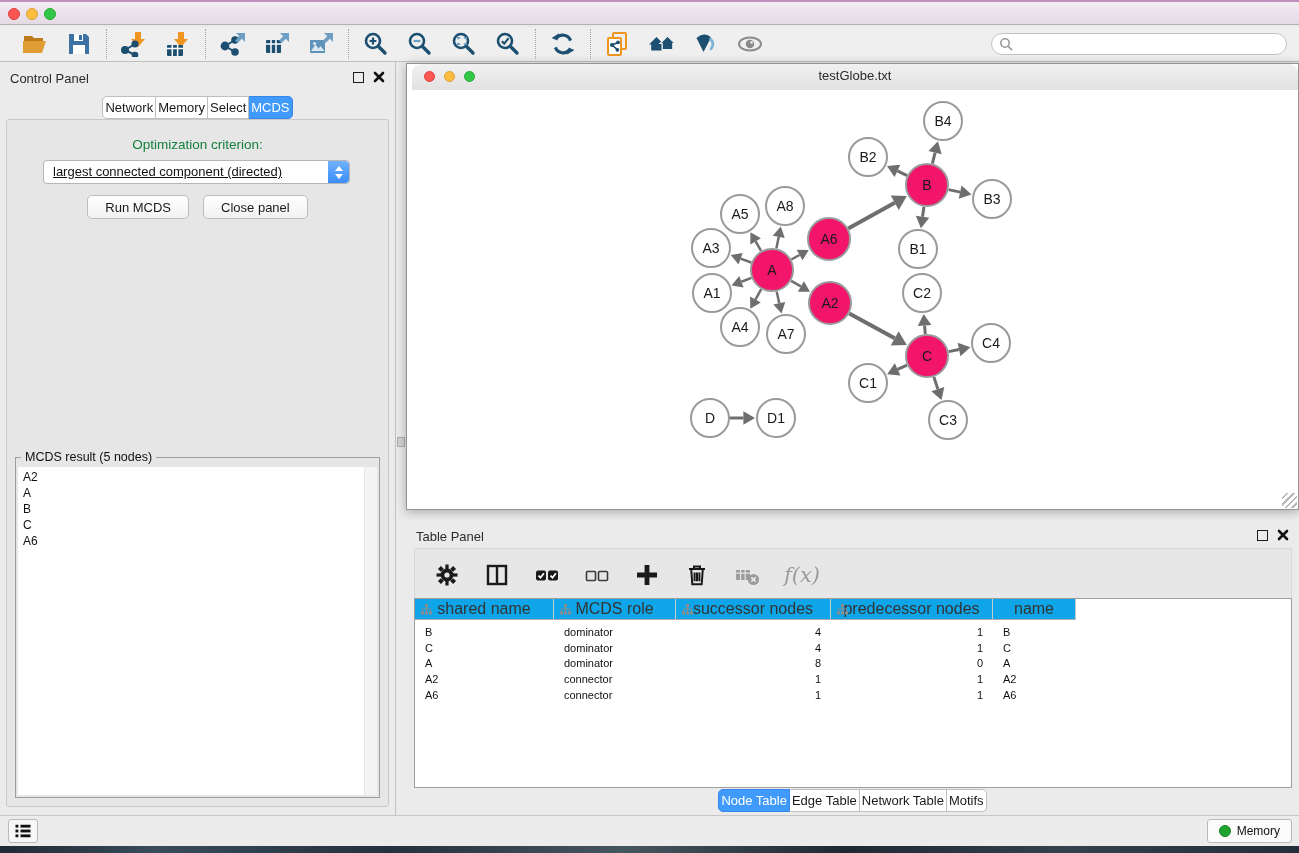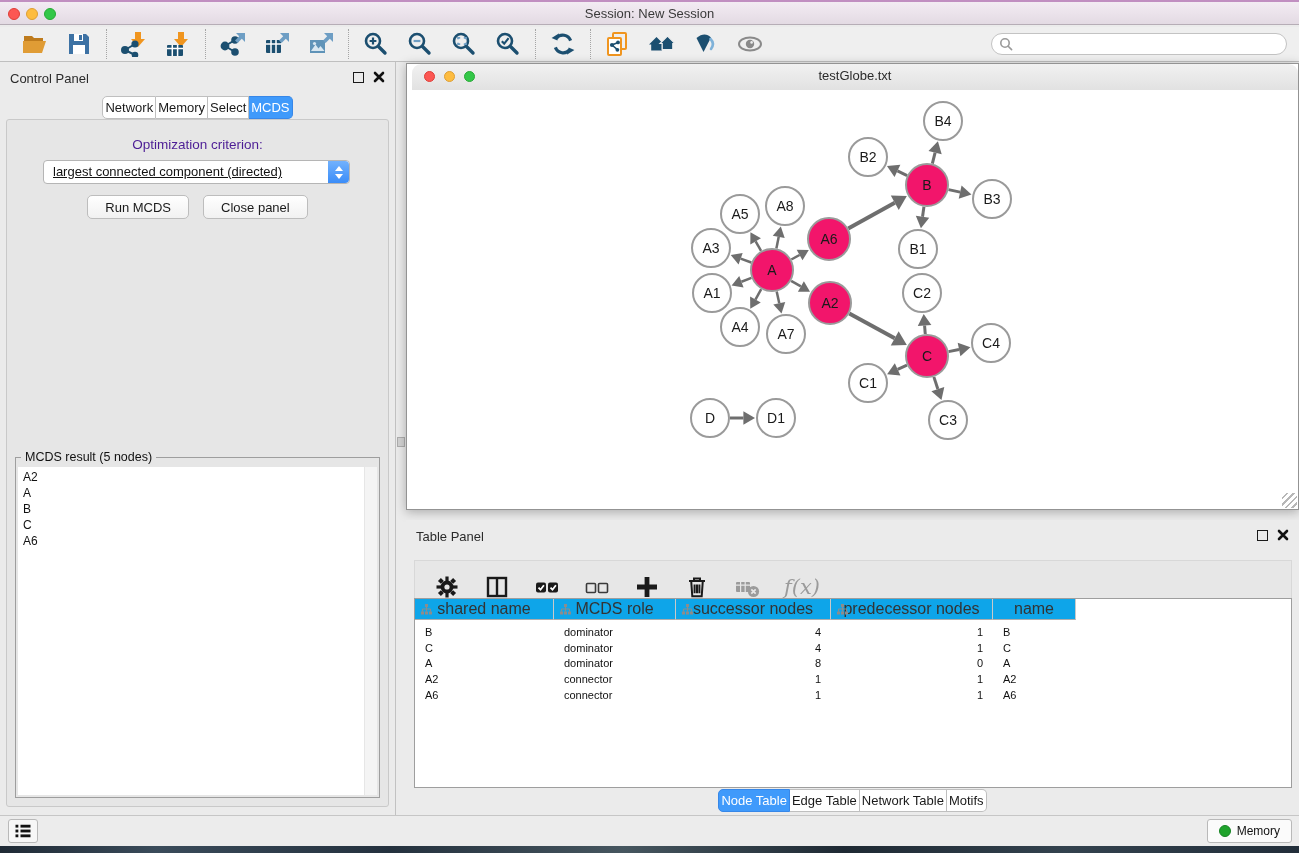--- a/index.html
+++ b/index.html
@@ -35,21 +35,21 @@
 
   .cp-tabs { position:absolute; left:0; right:0; top:34px; display:flex; justify-content:center; }
   .seg-tab { height:23px; padding:0 2px; background:#fff; border:1px solid #BFBFBF; border-left:none;
     font-size:13px; display:flex; align-items:center; color:#1A1A1A; cursor:pointer; }
   .seg-tab:first-child { border-left:1px solid #BFBFBF; border-radius:5px 0 0 5px; }
   .seg-tab:last-child { border-radius:0 5px 5px 0; }
   .seg-tab.active { background:#3F9AFB; border-color:#3787E8; color:#fff; }
 
   .cp-body { position:absolute; left:6px; right:6px; top:57px; bottom:8px; background:#E6E6E6;
     border:1px solid #C9C9C9; border-radius:3px; }
-  .opt-label { position:absolute; left:0; right:0; top:17px; text-align:center; font-size:13.5px; color:#4c1d95; }
+  .opt-label { position:absolute; left:0; right:0; top:17px; text-align:center; font-size:13.5px; color:#15803d; }
   .dropdown { position:absolute; left:36px; right:38px; top:40px; height:24px; background:#fff;
     border:1px solid #B5B5B5; border-radius:4px; display:flex; cursor:pointer; }
   .dd-text { flex:1; font-size:13px; line-height:22px; padding:0 9px; color:#111; white-space:nowrap; overflow:hidden;text-decoration:underline; }
   .dd-step { width:21px; border-radius:0 4px 4px 0; background:linear-gradient(#71B1FD,#3B8DF8);
     display:flex; flex-direction:column; align-items:center; justify-content:center; gap:3px; }
   .dd-up { width:0; height:0; border-left:4px solid transparent; border-right:4px solid transparent; border-bottom:5px solid #fff; }
   .dd-down { width:0; height:0; border-left:4px solid transparent; border-right:4px solid transparent; border-top:5px solid #fff; }
   .cp-buttons { position:absolute; left:0; right:0; top:75px; display:flex; justify-content:center; gap:14px; }
   .push-btn { height:24px; padding:4px 17px; font-size:13px; font-family:inherit; color:#1A1A1A;
     background:linear-gradient(#FFFFFF,#F1F1F1); border:1px solid #BDBDBD; border-radius:5px; cursor:pointer; }
@@ -68,21 +68,21 @@
   .nw-dot { position:absolute; top:7px; width:11px; height:11px; border-radius:50%; }
   .nw-title { position:absolute; left:0; right:0; top:4px; text-align:center; font-size:13px; color:#2B2B2B; }
   .nw-canvas { position:absolute; left:0; right:0; top:26px; bottom:0; background:#fff; }
   .nw-canvas svg { position:absolute; left:0; top:0; }
   .nw-grip { position:absolute; right:1px; bottom:1px; width:15px; height:15px;
     background:repeating-linear-gradient(135deg, transparent 0 3px, #B7B7B7 3px 4.6px); }
   .split-grip { position:absolute; left:397px; top:437px; width:8px; height:10px; background:#D2D2D2; border:1px solid #ADADAD; }
 
   
   .table-panel { position:absolute; left:406px; top:520px; width:893px; height:295px; background:#EBEBEB; }
-  .tp-toolbar { position:absolute; left:8px; right:7px; top:40px; height:53px; background:#E7E7E7;
+  .tp-toolbar { position:absolute; left:8px; right:7px; top:28px; height:53px; background:#E7E7E7;
     border:1px solid #D8D8D8; display:flex; align-items:center; gap:24px; padding:0 19px; }
   .tp-tbtn { background:none; border:none; display:flex; align-items:center; justify-content:center; cursor:pointer; height:28px; }
   .fx { font-family:"DejaVu Serif",serif; font-style:italic; color:#9B9B9B; font-size:21px; }
   .tp-table { position:absolute; left:8px; right:7px; top:78px; bottom:27px; background:#fff; border:1px solid #9E9E9E; overflow:hidden; }
   .tp-thead { display:flex; height:21px; background:#0ea5e9; font-size:16px; color:#333; }
   .th { position:relative; display:flex; align-items:center; justify-content:center;
     border-right:1px solid #C9C9C9; border-bottom:1px solid #ADADAD; }
   .th .th-ic { position:absolute; left:6px; top:5px; }
   .th-fill { flex:1; background:#fff; border-bottom:1px solid #fff; }
   .tp-rows { padding-top:4px; font-size:11px; color:#111; }
@@ -101,21 +101,20 @@
   .wallpaper { position:absolute; left:0; right:0; bottom:0; height:7px;
     background:linear-gradient(90deg,#1F2A35,#3A4B5A 12%,#24313E 30%,#46565F 48%,#1E2933 65%,#33424E 82%,#222E3A); }
 </style>
 </head>
 <body>
 
 <div class="titlebar">
   <span class="tl-dot tl-red"></span>
   <span class="tl-dot tl-yellow"></span>
   <span class="tl-dot tl-green"></span>
-  <div class="tl-title">Session: New Session</div>
 </div>
 
 <div class="toolbar">
   <div id="tb-icons" style="display:flex;align-items:center;">
       <div class="tb-group">
         <button class="tb-btn">
           <svg viewBox="0 0 26 26">
             <path fill="#BE7B1D" d="M2 5h8l2 2h9v4H2z"></path>
             <path fill="#E09C35" d="M1 10h23l-4 12H1z"></path>
           </svg>

